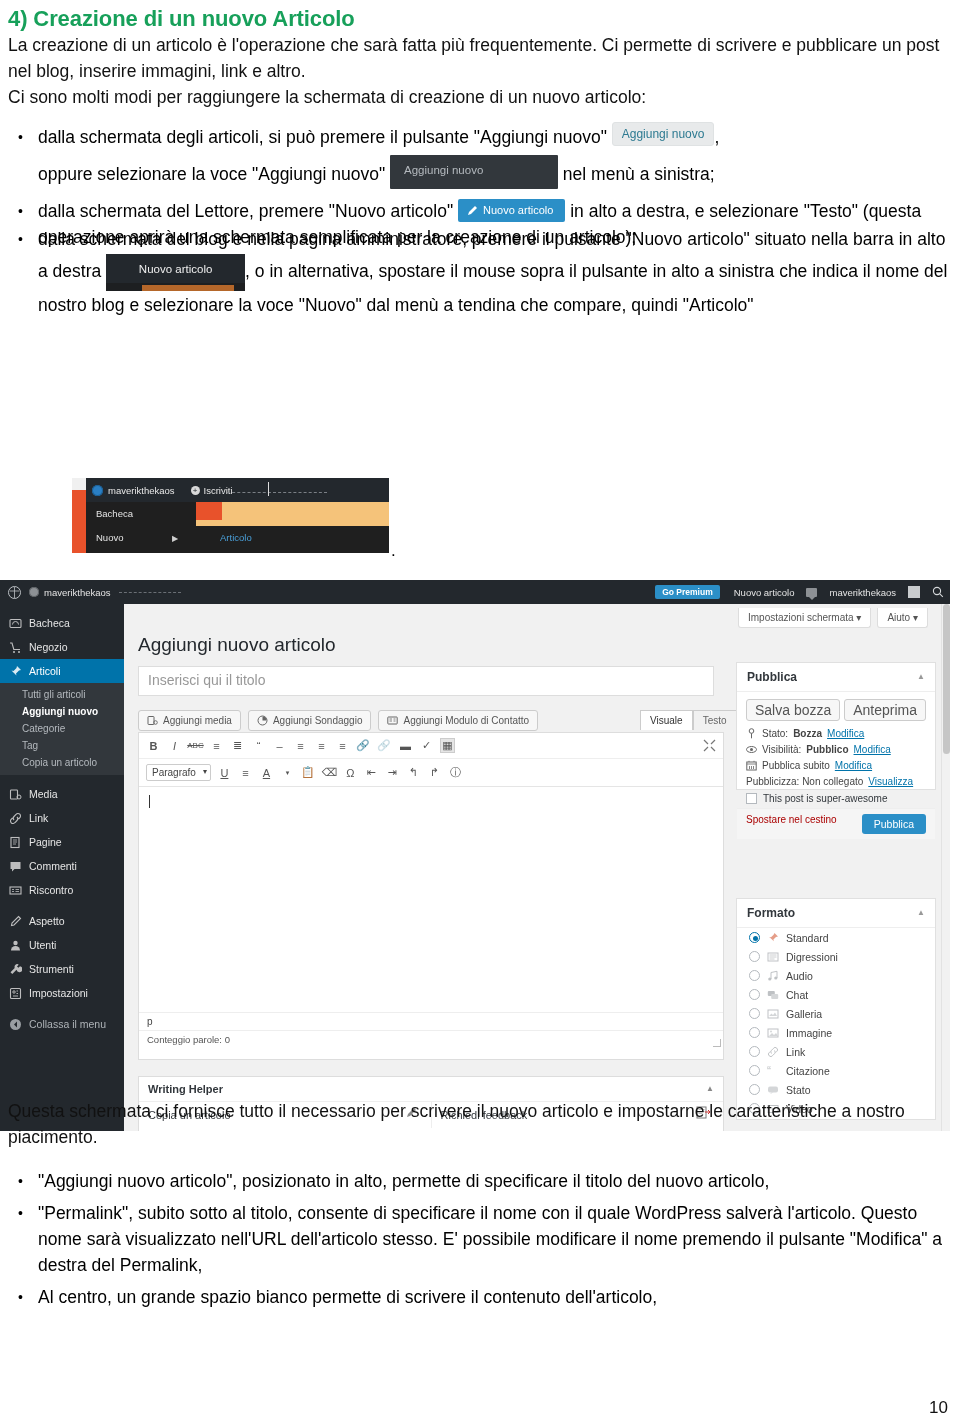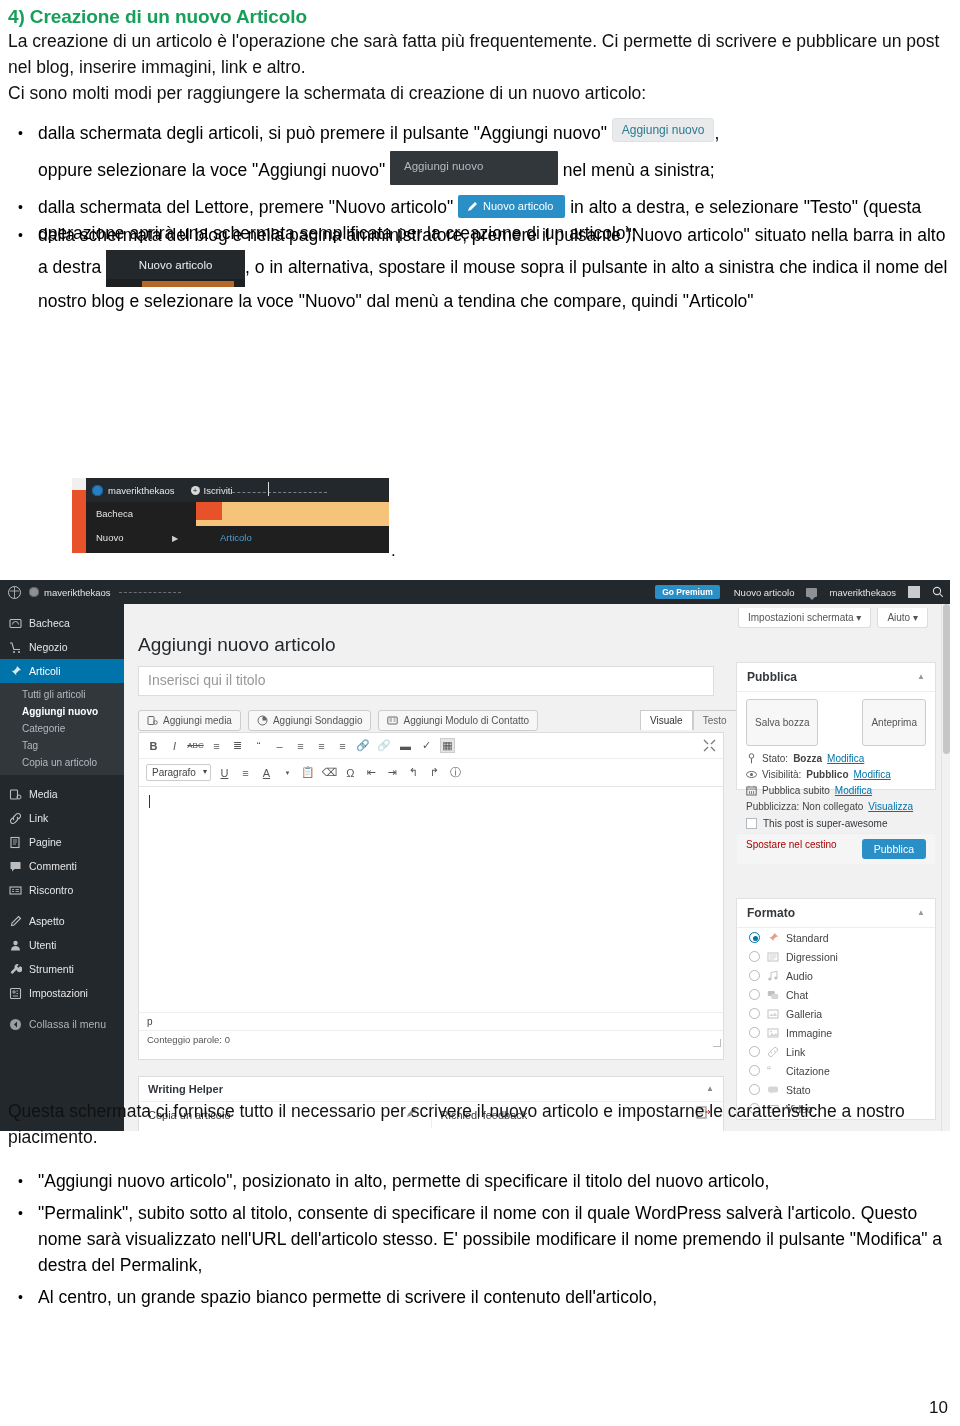--- a/index.html
+++ b/index.html
@@ -11,21 +11,21 @@
     color:#000;
     position:relative;
     overflow:hidden;
   }
 
   .page { position:relative; width:960px; height:1426px; }
 
   
   h1.doc-title{
     margin:0; padding:6px 0 0 8px;
-    font-size:19px; font-weight:bold; color:#17a05a;
+    font-size:22px; font-weight:bold; color:#17a05a;
     letter-spacing:-0.1px;
   }
   p.para{
     margin:0; padding:0 8px;
     font-size:17.5px; line-height:26px; color:#111;
   }
   .p-intro{ margin-top:14px; }
   .p-ways{ margin-top:20px; }
 
   ul.bul{ margin:0; padding:0 8px 0 38px; list-style:none; }
@@ -268,22 +268,22 @@
     position:absolute; background:#fff; border:1px solid #e0e0e0; width:200px;
   }
   .sb-head{
     padding:7px 10px; font-size:12px; font-weight:bold; color:#32373c;
     border-bottom:1px solid #eee; position:relative;
   }
   .sb-head:after{ content:"\25B2"; position:absolute; right:10px; top:9px; font-size:8px; color:#999; }
   .pub-box{ left:612px; top:58px; height:128px; }
   .pub-row1{ display:flex; justify-content:space-between; padding:7px 9px 4px 9px; }
   .sbtn{
-    border:1px solid #ccc; background:#f7f7f7; border-radius:3px; padding:17px 8px;
-    font-size:10px; color:#555;
+    border:1px solid #ccc; background:#f7f7f7; border-radius:3px; padding:2px 8px;
+    font-size:14px; color:#555;
   }
   .pub-line{ padding:2.5px 9px; font-size:10px; color:#444; display:flex; align-items:center; gap:5px;}
   .pub-line .ic{ width:11px; height:11px; flex:0 0 11px; }
   .pub-line a{ color:#0073aa; text-decoration:underline; }
   .pub-line b{ font-weight:bold; }
   .pub-cb{ display:flex; align-items:center; gap:6px; padding:4px 9px; font-size:10px;text-align:right;}
   .pub-cb .box{ width:11px; height:11px; border:1px solid #b4b9be; background:#fff; }
   .pub-foot{
     display:flex; align-items:flex-start; justify-content:space-between;
     background:#f5f5f5; border-top:1px solid #eee; padding:5px 9px;

